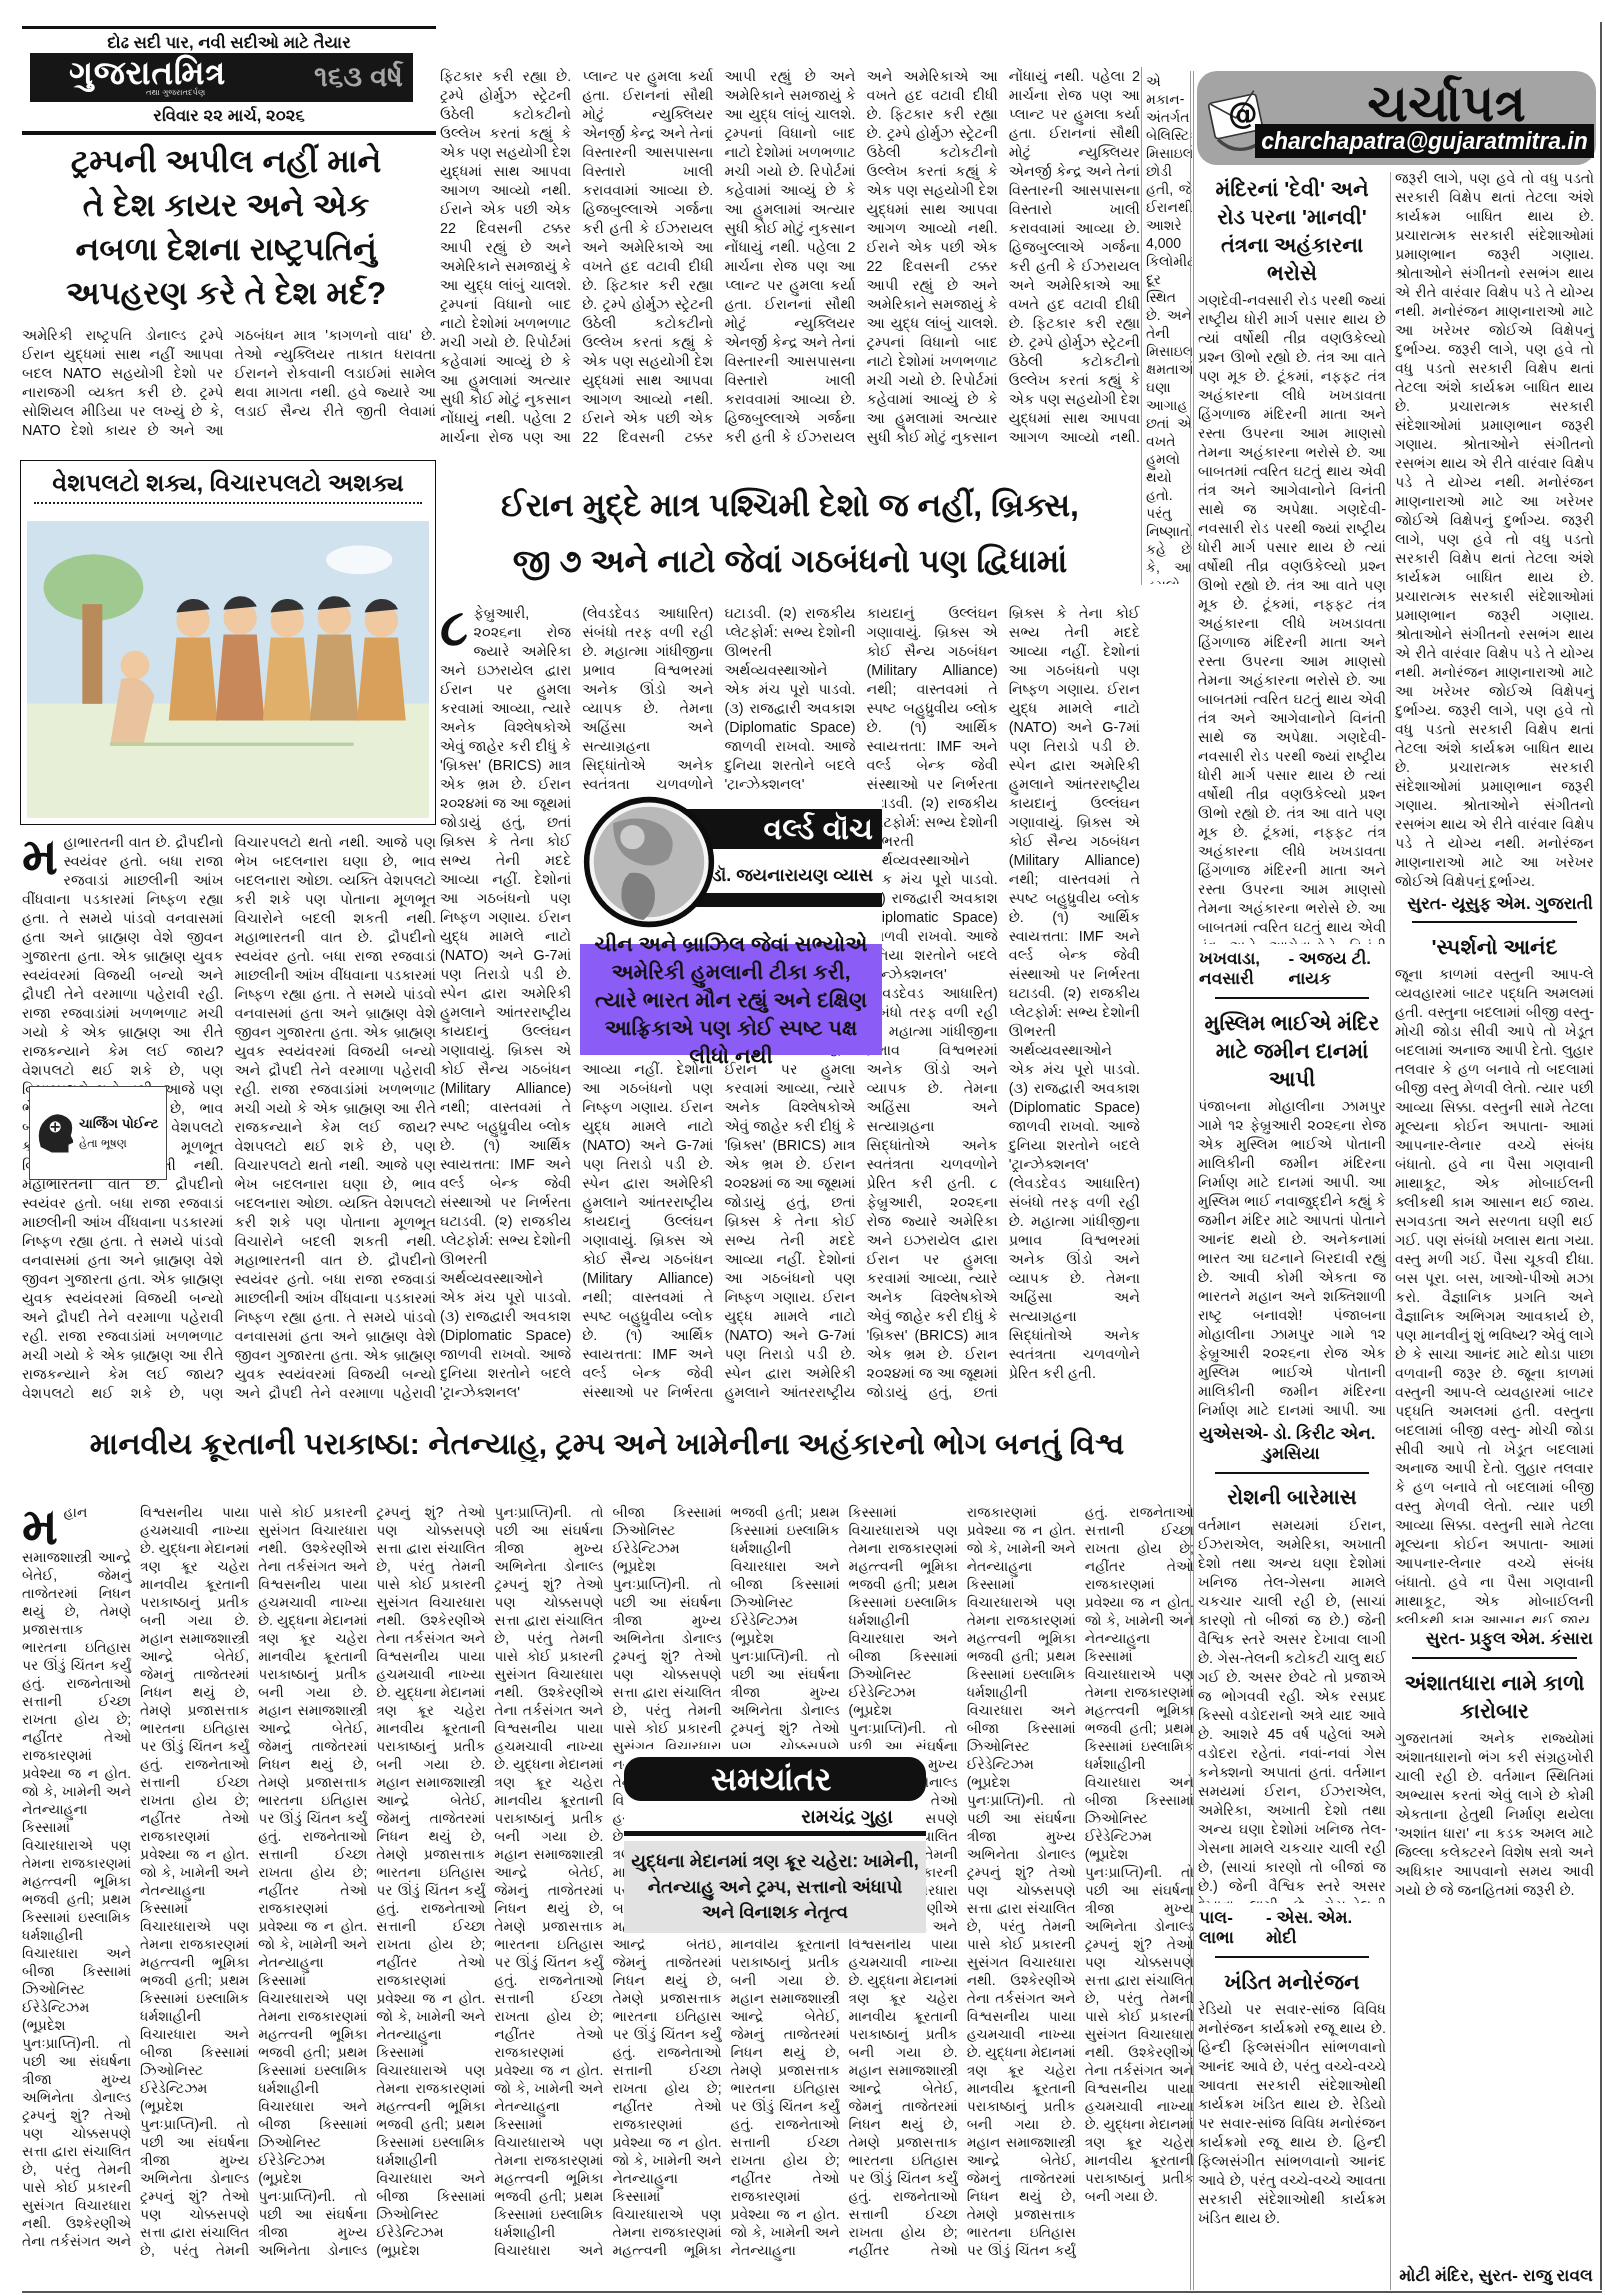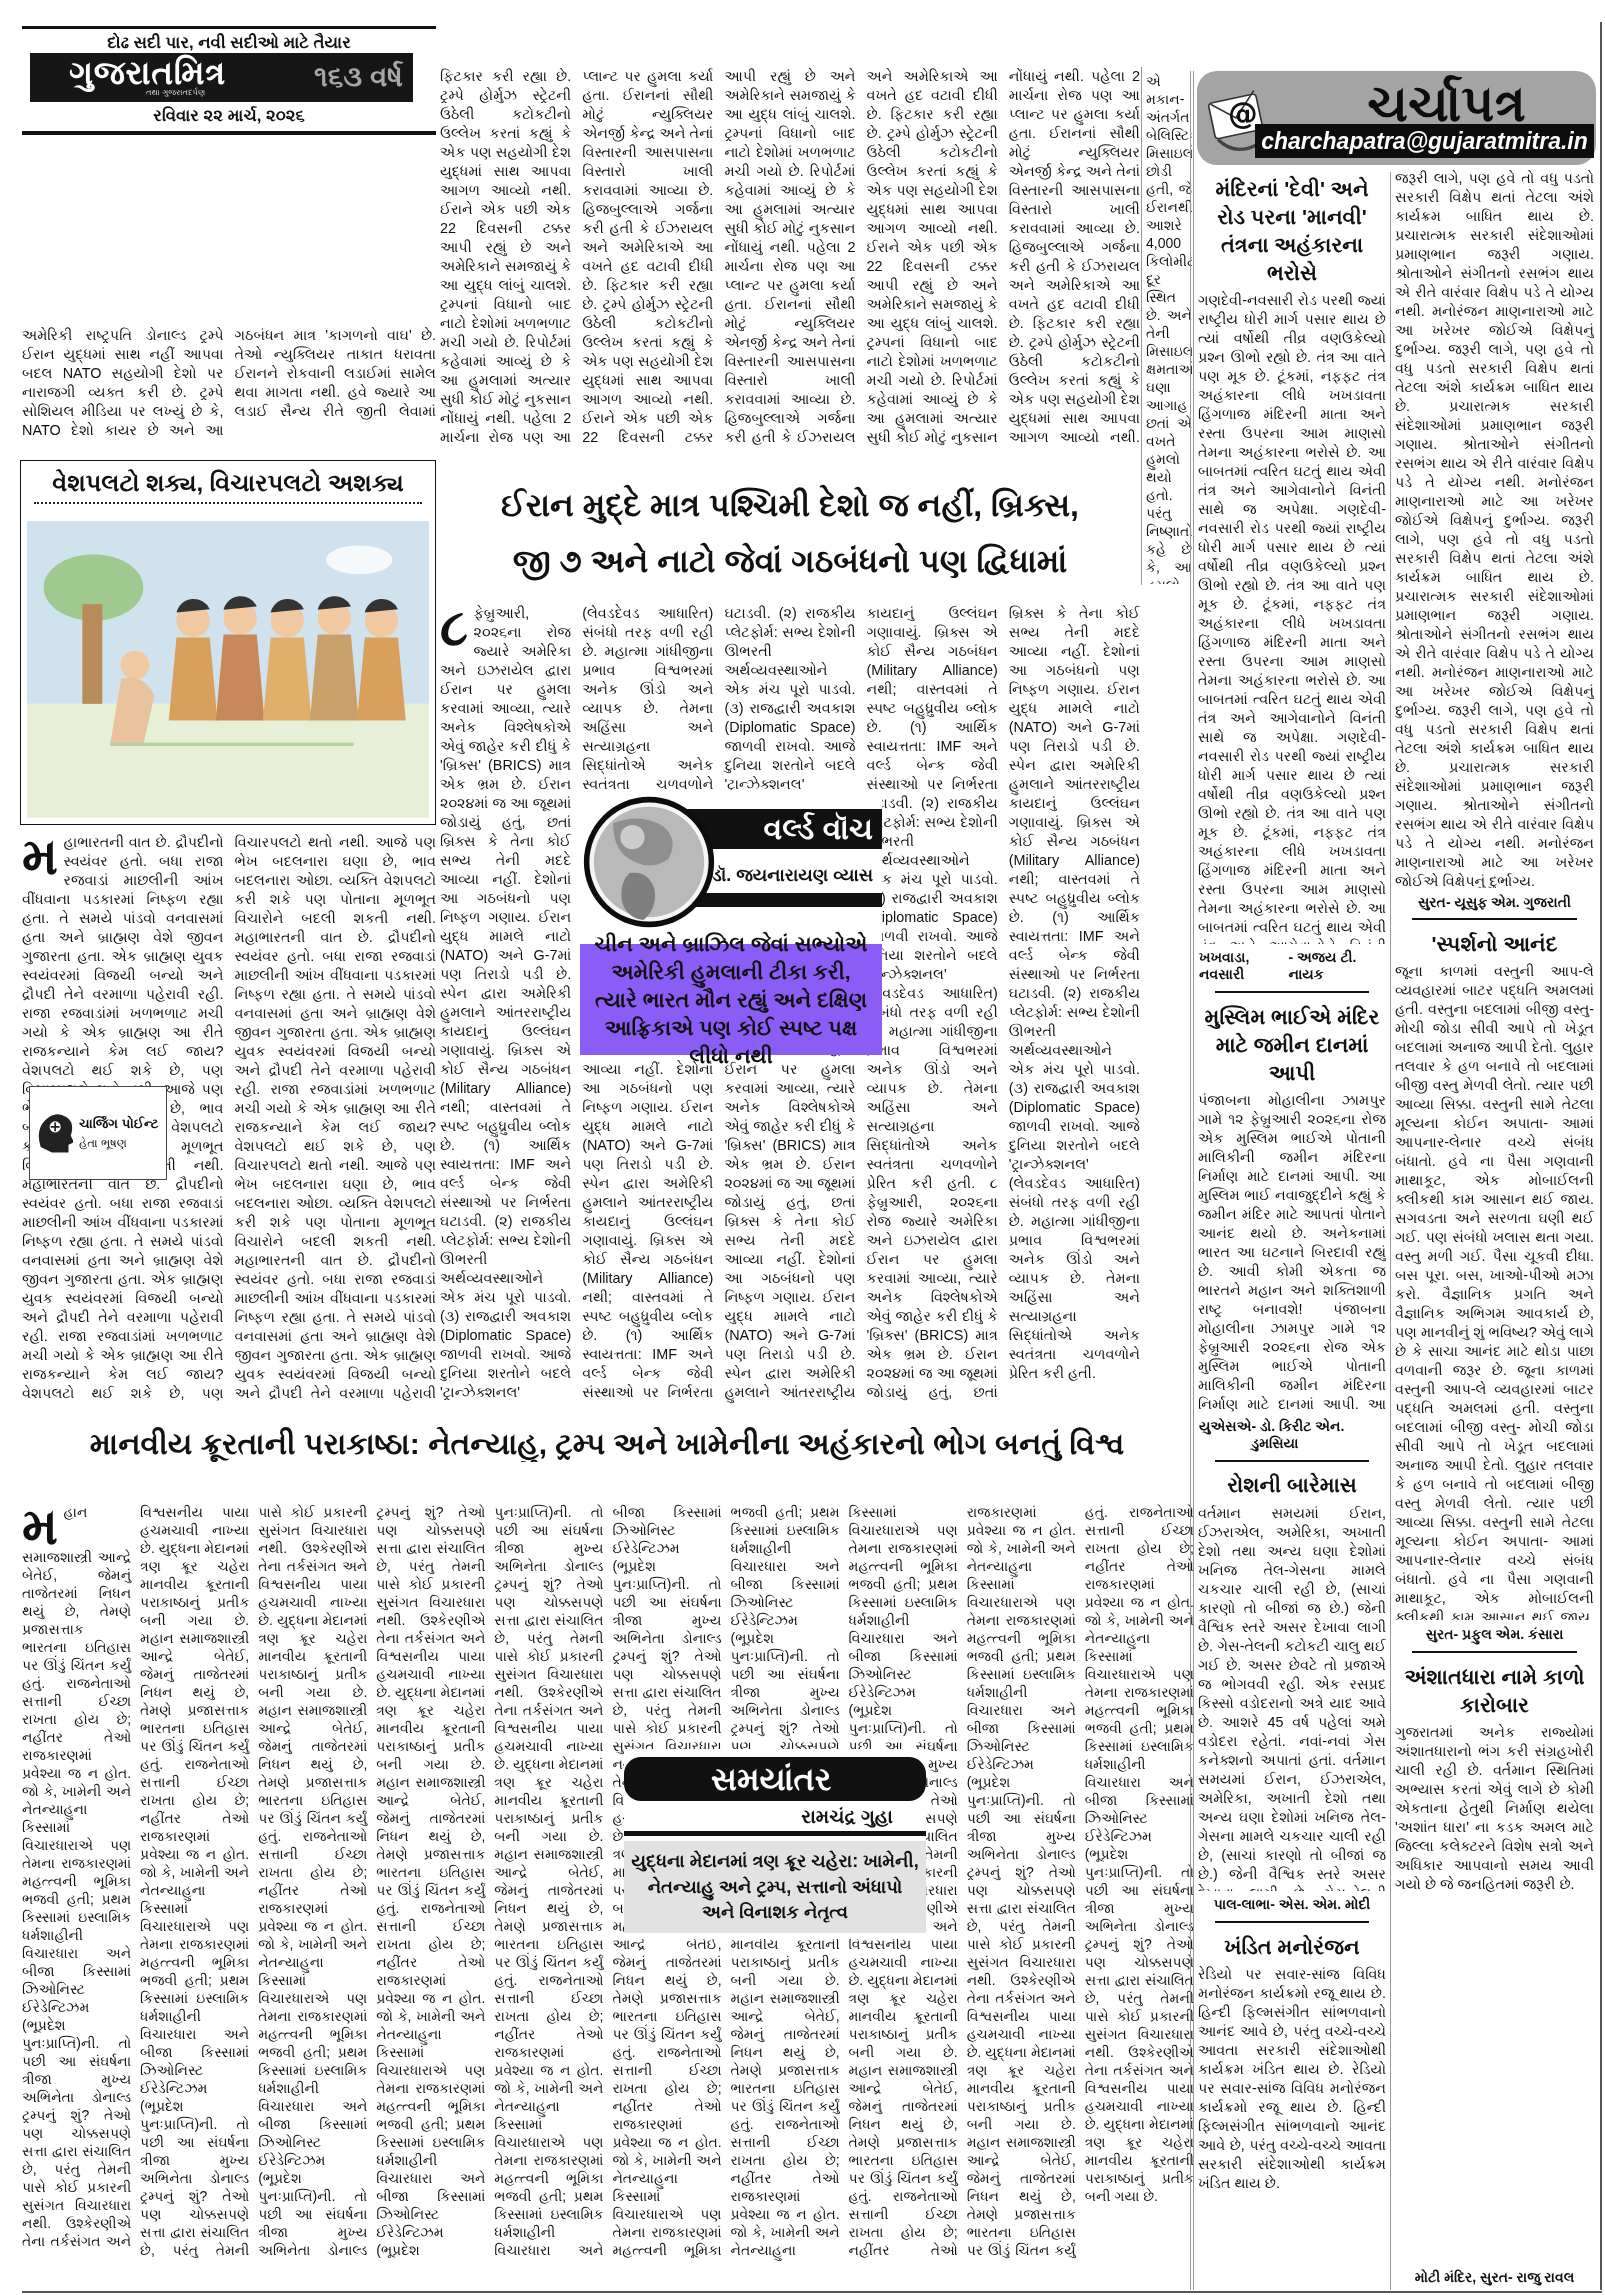--- a/index.html
+++ b/index.html
@@ -86,39 +86,45 @@
                  font-weight:bold;font-size:51px;}
   #charcha-email{position:absolute;left:58px;top:53px;width:339px;height:34px;background:#0d0d0d;
                  color:#fff;font-weight:bold;font-size:23px;line-height:34px;text-align:center;font-style:italic;}
   #charcha-mail-icon{position:absolute;left:10px;top:15.5px;width:66px;height:72px;}
 
   .subcol{position:absolute;display:flex;flex-direction:column;overflow:hidden;}
   #charcha-left{left:1198px;top:169px;width:188px;height:2120px;}
   #charcha-right{left:1395px;top:169px;width:199px;height:2120px;}
   .letter-heading{text-align:center;font-weight:bold;font-size:21px;line-height:28px;padding:5.5px 2.2px 4.4px 2.2px;}
   .letter-body{font-size:14.4px;line-height:19px;text-align:justify;overflow:hidden;flex-shrink:0;}
-  .byline{display:flex;justify-content:center;font-weight:bold;font-size:14px;padding:5.5px 1.1px 3.3px 1.1px;}
+  .byline{display:flex;justify-content:flex-end;font-weight:bold;font-size:17px;padding:5.5px 1.1px 3.3px 1.1px;}
   .letter-sep{border:none;border-top:2.2px solid #111;margin:4.4px 16.6px;width:auto;}
   .grow{flex-grow:1;}
 </style>
 </head>
 <body>
 
 <div class="page">
 
   <div id="top-rule" class="abs rule"></div>
   <div id="tagline" class="abs">દોઢ સદી પાર, નવી સદીઓ માટે તૈયાર</div>
   <div id="masthead-box" class="abs">
     <div id="logo">ગુજરાતમિત્ર</div>
     <div id="logo-sub">તથા ગુજરાતદર્પણ</div>
     <div id="age">૧૬૩ વર્ષ</div>
   </div>
   <div id="dateline" class="abs">રવિવાર ૨૨ માર્ચ, ૨૦૨૬</div>
   <div id="date-rule" class="abs rule"></div>
 
+  <div id="lead-headline" class="abs">
+    <div>ટ્રમ્પની અપીલ નહીં માને</div>
+    <div>તે દેશ કાયર અને એક</div>
+    <div>નબળા દેશના રાષ્ટ્રપતિનું</div>
+    <div>અપહરણ કરે તે દેશ મર્દ?</div>
+  </div>
   <div id="lead-body" class="abs cols c2 body-text">અમેરિકી રાષ્ટ્રપતિ ડોનાલ્ડ ટ્રમ્પે ઈરાન યુદ્ધમાં સાથ નહીં આપવા બદલ NATO સહયોગી દેશો પર નારાજગી વ્યક્ત કરી છે. ટ્રમ્પે સોશિયલ મીડિયા પર લખ્યું છે કે, NATO દેશો કાયર છે અને આ ગઠબંધન માત્ર 'કાગળનો વાઘ' છે. તેઓ ન્યુક્લિયર તાકાત ધરાવતા ઈરાનને રોકવાની લડાઈમાં સામેલ થવા માગતા નથી. હવે જ્યારે આ લડાઈ સૈન્ય રીતે જીતી લેવામાં આવી છે, ત્યારે તેઓ ઊંચા ભાવની રાજનીતિ કરી રહ્યા છે.</div>
 
   <div id="center-cols-top" class="abs cols c5 body-text">ફિટકાર કરી રહ્યા છે. ટ્રમ્પે હોર્મુઝ સ્ટ્રેટની ઉઠેલી કટોકટીનો ઉલ્લેખ કરતાં કહ્યું કે એક પણ સહયોગી દેશ યુદ્ધમાં સાથ આપવા આગળ આવ્યો નથી. ઈરાને એક પછી એક 22 દિવસની ટક્કર આપી રહ્યું છે અને અમેરિકાને સમજાયું કે આ યુદ્ધ લાંબું ચાલશે. ટ્રમ્પનાં વિધાનો બાદ નાટો દેશોમાં ખળભળાટ મચી ગયો છે. રિપોર્ટમાં કહેવામાં આવ્યું છે કે આ હુમલામાં અત્યાર સુધી કોઈ મોટું નુકસાન નોંધાયું નથી. પહેલા 2 માર્ચના રોજ પણ આ પ્લાન્ટ પર હુમલા કર્યા હતા. ઈરાનનાં સૌથી મોટું ન્યુક્લિયર એનર્જી કેન્દ્ર અને તેનાં વિસ્તારની આસપાસના વિસ્તારો ખાલી કરાવવામાં આવ્યા છે. હિજબુલ્લાએ ગર્જના કરી હતી કે ઈઝરાયલ અને અમેરિકાએ આ વખતે હદ વટાવી દીધી છે. ફિટકાર કરી રહ્યા છે. ટ્રમ્પે હોર્મુઝ સ્ટ્રેટની ઉઠેલી કટોકટીનો ઉલ્લેખ કરતાં કહ્યું કે એક પણ સહયોગી દેશ યુદ્ધમાં સાથ આપવા આગળ આવ્યો નથી. ઈરાને એક પછી એક 22 દિવસની ટક્કર આપી રહ્યું છે અને અમેરિકાને સમજાયું કે આ યુદ્ધ લાંબું ચાલશે. ટ્રમ્પનાં વિધાનો બાદ નાટો દેશોમાં ખળભળાટ મચી ગયો છે. રિપોર્ટમાં કહેવામાં આવ્યું છે કે આ હુમલામાં અત્યાર સુધી કોઈ મોટું નુકસાન નોંધાયું નથી. પહેલા 2 માર્ચના રોજ પણ આ પ્લાન્ટ પર હુમલા કર્યા હતા. ઈરાનનાં સૌથી મોટું ન્યુક્લિયર એનર્જી કેન્દ્ર અને તેનાં વિસ્તારની આસપાસના વિસ્તારો ખાલી કરાવવામાં આવ્યા છે. હિજબુલ્લાએ ગર્જના કરી હતી કે ઈઝરાયલ અને અમેરિકાએ આ વખતે હદ વટાવી દીધી છે. ફિટકાર કરી રહ્યા છે. ટ્રમ્પે હોર્મુઝ સ્ટ્રેટની ઉઠેલી કટોકટીનો ઉલ્લેખ કરતાં કહ્યું કે એક પણ સહયોગી દેશ યુદ્ધમાં સાથ આપવા આગળ આવ્યો નથી. ઈરાને એક પછી એક 22 દિવસની ટક્કર આપી રહ્યું છે અને અમેરિકાને સમજાયું કે આ યુદ્ધ લાંબું ચાલશે. ટ્રમ્પનાં વિધાનો બાદ નાટો દેશોમાં ખળભળાટ મચી ગયો છે. રિપોર્ટમાં કહેવામાં આવ્યું છે કે આ હુમલામાં અત્યાર સુધી કોઈ મોટું નુકસાન નોંધાયું નથી. પહેલા 2 માર્ચના રોજ પણ આ પ્લાન્ટ પર હુમલા કર્યા હતા. ઈરાનનાં સૌથી મોટું ન્યુક્લિયર એનર્જી કેન્દ્ર અને તેનાં વિસ્તારની આસપાસના વિસ્તારો ખાલી કરાવવામાં આવ્યા છે. હિજબુલ્લાએ ગર્જના કરી હતી કે ઈઝરાયલ અને અમેરિકાએ આ વખતે હદ વટાવી દીધી છે. ફિટકાર કરી રહ્યા છે. ટ્રમ્પે હોર્મુઝ સ્ટ્રેટની ઉઠેલી કટોકટીનો ઉલ્લેખ કરતાં કહ્યું કે એક પણ સહયોગી દેશ યુદ્ધમાં સાથ આપવા આગળ આવ્યો નથી. ઈરાને એક પછી એક 22 દિવસની ટક્કર આપી રહ્યું છે અને અમેરિકાને સમજાયું કે આ યુદ્ધ લાંબું ચાલશે. ટ્રમ્પનાં વિધાનો બાદ નાટો દેશોમાં ખળભળાટ મચી ગયો છે. રિપોર્ટમાં કહેવામાં આવ્યું છે કે આ હુમલામાં અત્યાર સુધી કોઈ મોટું નુકસાન નોંધાયું નથી. પહેલા 2 માર્ચના રોજ પણ આ પ્લાન્ટ પર હુમલા કર્યા હતા. ઈરાનનાં સૌથી મોટું ન્યુક્લિયર એનર્જી કેન્દ્ર અને તેનાં વિસ્તારની આસપાસના વિસ્તારો ખાલી કરાવવામાં આવ્યા છે. હિજબુલ્લાએ ગર્જના કરી હતી કે ઈઝરાયલ અને અમેરિકાએ આ વખતે હદ વટાવી દીધી છે.</div>
   <div id="col6-rule" class="abs"></div>
   <div id="col6" class="abs">એ મકાન-અંતર્ગત બેલિસ્ટિક મિસાઇલો છોડી હતી, જે ઈરાનથી આશરે 4,000 કિલોમીટર દૂર સ્થિત છે. અને તેની મિસાઇલ ક્ષમતાઓની ઘણા આગાહ છતાં એ વખતે હુમલો થયો હતો. પરંતુ નિષ્ણાતો કહે છે કે, આ હુમલો નિર્ણાયક નહીં બને. એ મકાન-અંતર્ગત બેલિસ્ટિક મિસાઇલો છોડી હતી, જે ઈરાનથી આશરે 4,000 કિલોમીટર દૂર સ્થિત છે. અને તેની મિસાઇલ ક્ષમતાઓની ઘણા આગાહ છતાં એ વખતે હુમલો થયો હતો. પરંતુ નિષ્ણાતો કહે છે કે, આ હુમલો નિર્ણાયક નહીં બને.</div>
 
   <div id="vesh-box" class="abs">
     <div id="vesh-title">વેશપલટો શક્ય, વિચારપલટો અશક્ય</div>
     <div id="vesh-dots"></div>
     <svg id="vesh-cartoon" viewBox="0 0 726 536">

